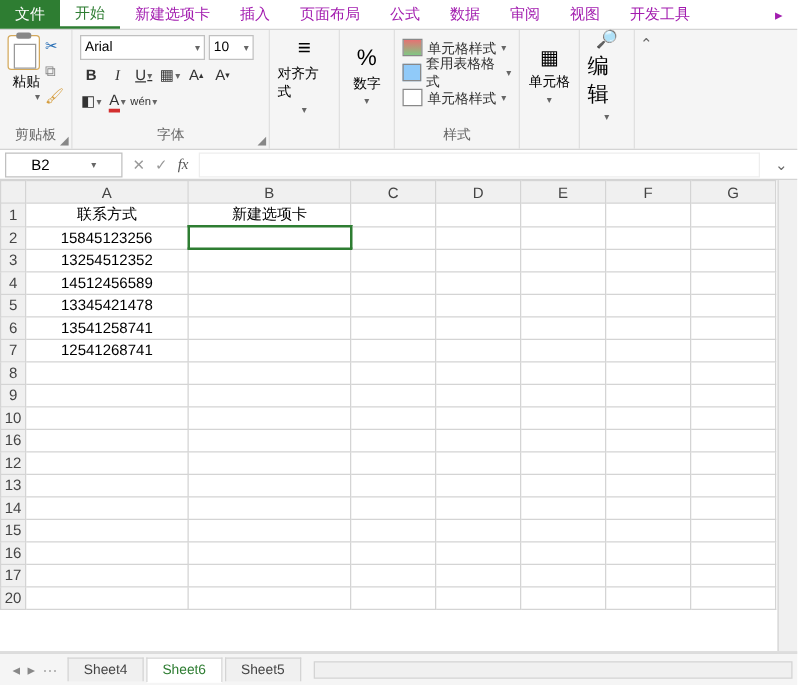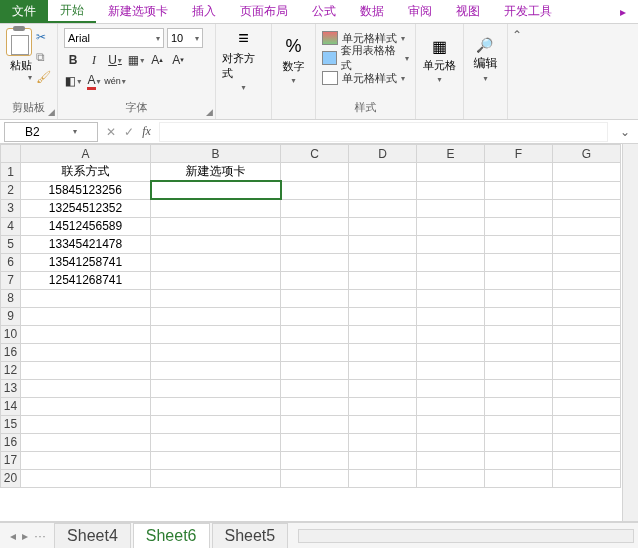--- a/index.html
+++ b/index.html
@@ -52,21 +52,21 @@
 .grid th, .grid td { border: 1px solid #d4d4d4; font-weight: normal; font-size: 12px; height: 18px; padding: 0 2px; overflow: hidden; white-space: nowrap; }
 .grid .colh { background: #f0f0f0; text-align: center; width: 68px; color: #444; }
 .grid .colh.wide { width: 130px; }
 .grid .rowh { background: #f0f0f0; text-align: center; width: 20px; color: #444; }
 .grid .corner { background: #f0f0f0; width: 20px; }
 .grid td { background: #fff; text-align: center; }
 .grid td.sel { border: 2px solid #2e7d32; }
 .vscroll { position: absolute; right: 0; top: 0; bottom: 0; width: 16px; background: #f0f0f0; border-left: 1px solid #d4d4d4; }
 .sheet-bar { display: flex; align-items: center; height: 26px; background: #f5f5f5; border-top: 1px solid #d4d4d4; padding: 0 4px; gap: 2px; }
 .sheet-nav { display: flex; gap: 6px; color: #888; padding: 0 6px; }
-.sheet-tab { padding: 3px 12px; border: 1px solid #d4d4d4; border-bottom: none; background: #f0f0f0; font-size: 16px; color: #444; cursor: pointer; }
+.sheet-tab { padding: 3px 12px; border: 1px solid #d4d4d4; border-bottom: none; background: #f0f0f0; font-size: 11px; color: #444; cursor: pointer; }
 .sheet-tab.active { background: #fff; color: #2e7d32; border-bottom: 1px solid #fff; }
 .hscroll { flex: 1; height: 14px; background: #f0f0f0; margin-left: 8px; border: 1px solid #d4d4d4; }
 </style>
 </head>
 <body>
 
 <div class="tabs">
   <div class="tab file">文件</div>
   <div class="tab active">开始</div>
   <div class="tab">新建选项卡</div>
@@ -179,21 +179,21 @@
       <span class="icon" style="font-size:16px;">▦</span>
       <span style="font-size:11px;">单元格</span>
       <span class="dd">▾</span>
     </div>
     <div></div>
   </div>
 
   <div class="group edit-group">
     <div class="big-btn">
       <span class="icon" style="font-size:14px;">🔎</span>
-      <span style="font-size:12px;">编辑</span>
+      <span style="font-size:17px;">编辑</span>
       <span class="dd">▾</span>
     </div>
     <div></div>
   </div>
 
   <div class="collapse-ribbon">⌃</div>
 </div>
 
 <div class="namebox-bar">
   <div class="namebox">

